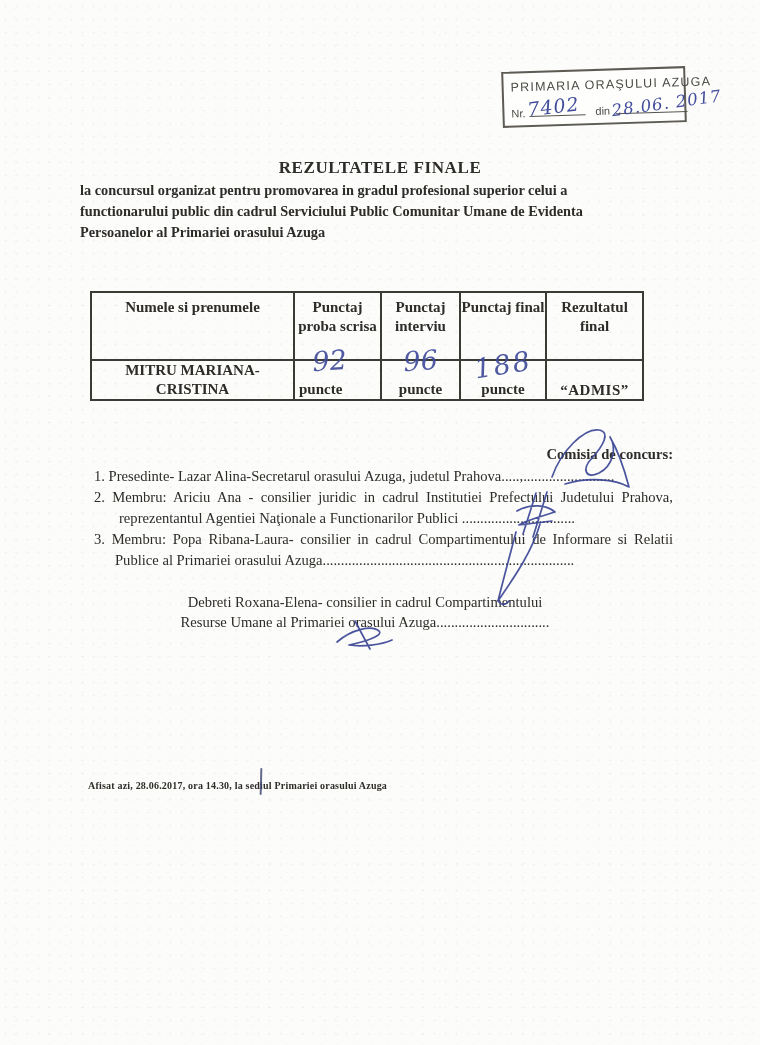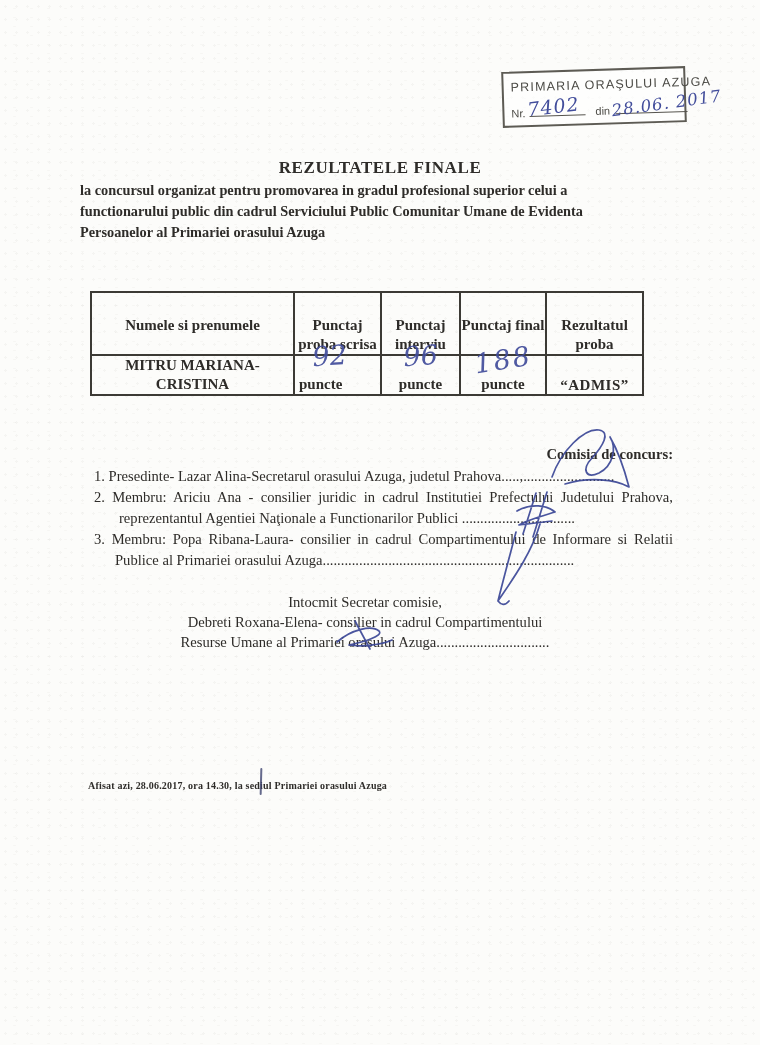--- a/index.html
+++ b/index.html
@@ -85,21 +85,21 @@
     border-collapse: collapse; table-layout: fixed;
     width: 552px;
   }
   .results-table th, .results-table td {
     border: 2px solid #3c3a35;
     font-size: 15px; text-align: center;
     padding: 0; box-sizing: border-box;
   }
   .results-table th {
     font-weight: bold; vertical-align: top;
-    padding-top: 23px; line-height: 19px; height: 60px;
+    padding-top: 5px; line-height: 19px; height: 68px;
   }
   .results-table .data-row td { height: 40px; }
   .name-cell { font-weight: bold; vertical-align: top; padding-top: 2px; line-height: 19px; }
   .score-cell { position: relative; }
   .score-num {
     position: absolute; top: -14px; left: 0; right: 0;
     text-align: center; font-size: 27px; line-height: 1;
     transform: rotate(-4deg); opacity: 0.92;
   }
   .score-num.shift-left { left: -16px; }
@@ -178,21 +178,21 @@
         <col style="width:79px">
         <col style="width:86px">
         <col style="width:97px">
     </colgroup>
     <tbody>
         <tr>
       <th>Numele si prenumele</th>
       <th>Punctaj proba scrisa</th>
       <th>Punctaj interviu</th>
       <th>Punctaj final</th>
-      <th>Rezultatul proba</th>
+      <th>Rezultatul final</th>
     </tr>
     <tr class="data-row">
       <td class="name-cell">MITRU MARIANA-CRISTINA</td>
       <td class="score-cell">
         <div class="hw score-num shift-left">92</div>
         <div class="unit unit-left">puncte</div>
       </td>
       <td class="score-cell">
         <div class="hw score-num">96</div>
         <div class="unit">puncte</div>
@@ -207,21 +207,20 @@
     </table>
 
   <div class="commission">
     <div class="commission-heading">Comisia de concurs:</div>
     <div class="c-item">1. Presedinte- Lazar Alina-Secretarul orasului Azuga, judetul Prahova.....,.........................</div>
     <div class="c-item">2. Membru: Ariciu Ana - consilier juridic in cadrul Institutiei Prefectului Judetului Prahova, reprezentantul Agentiei Naţionale a Functionarilor Publici ...............................</div>
     <div class="c-item tight">3. Membru: Popa Ribana-Laura- consilier in cadrul Compartimentului de Informare si Relatii Publice al Primariei orasului Azuga.....................................................................</div>
   </div>
 
   <div class="prepared">
-    <div>Intocmit Secretar comisie,</div>
     <div>Debreti Roxana-Elena- consilier in cadrul Compartimentului</div>
     <div>Resurse Umane al Primariei orasului Azuga...............................</div>
   </div>
 
   <div class="footer">Afisat azi, 28.06.2017, ora 14.30, la sediul Primariei orasului Azuga</div>
   <div class="stray-mark"></div>
 
   <svg class="ink-overlay" width="760" height="1045" viewBox="0 0 760 1045">
     <path d="M 552 477 C 561 451 584 428 599 430 C 611 432 603 446 592 458 C 581 470 586 479 599 473 C 613 466 617 448 610 437 C 617 449 624 468 629 487 C 615 479 588 477 565 484"></path>
     <path d="M 536 493 L 523 534 M 547 492 L 533 537 M 517 511 C 531 503 547 505 555 512 C 542 516 527 520 519 525 C 530 524 543 522 552 521"></path>

